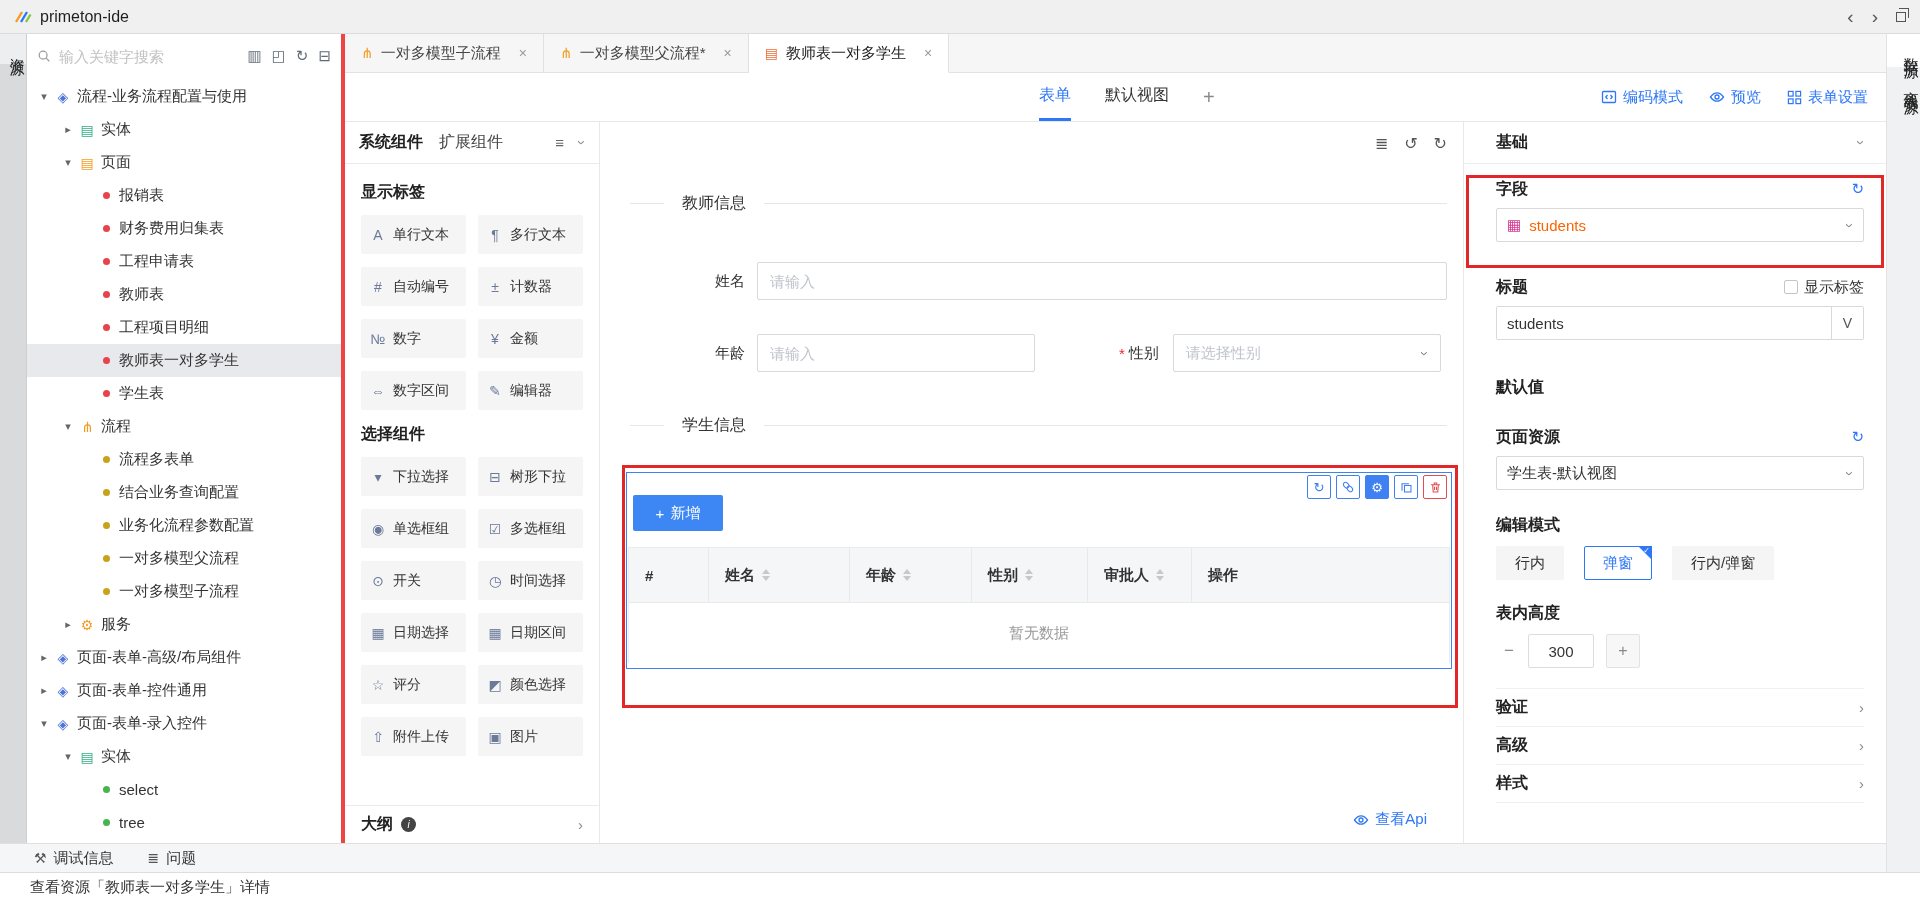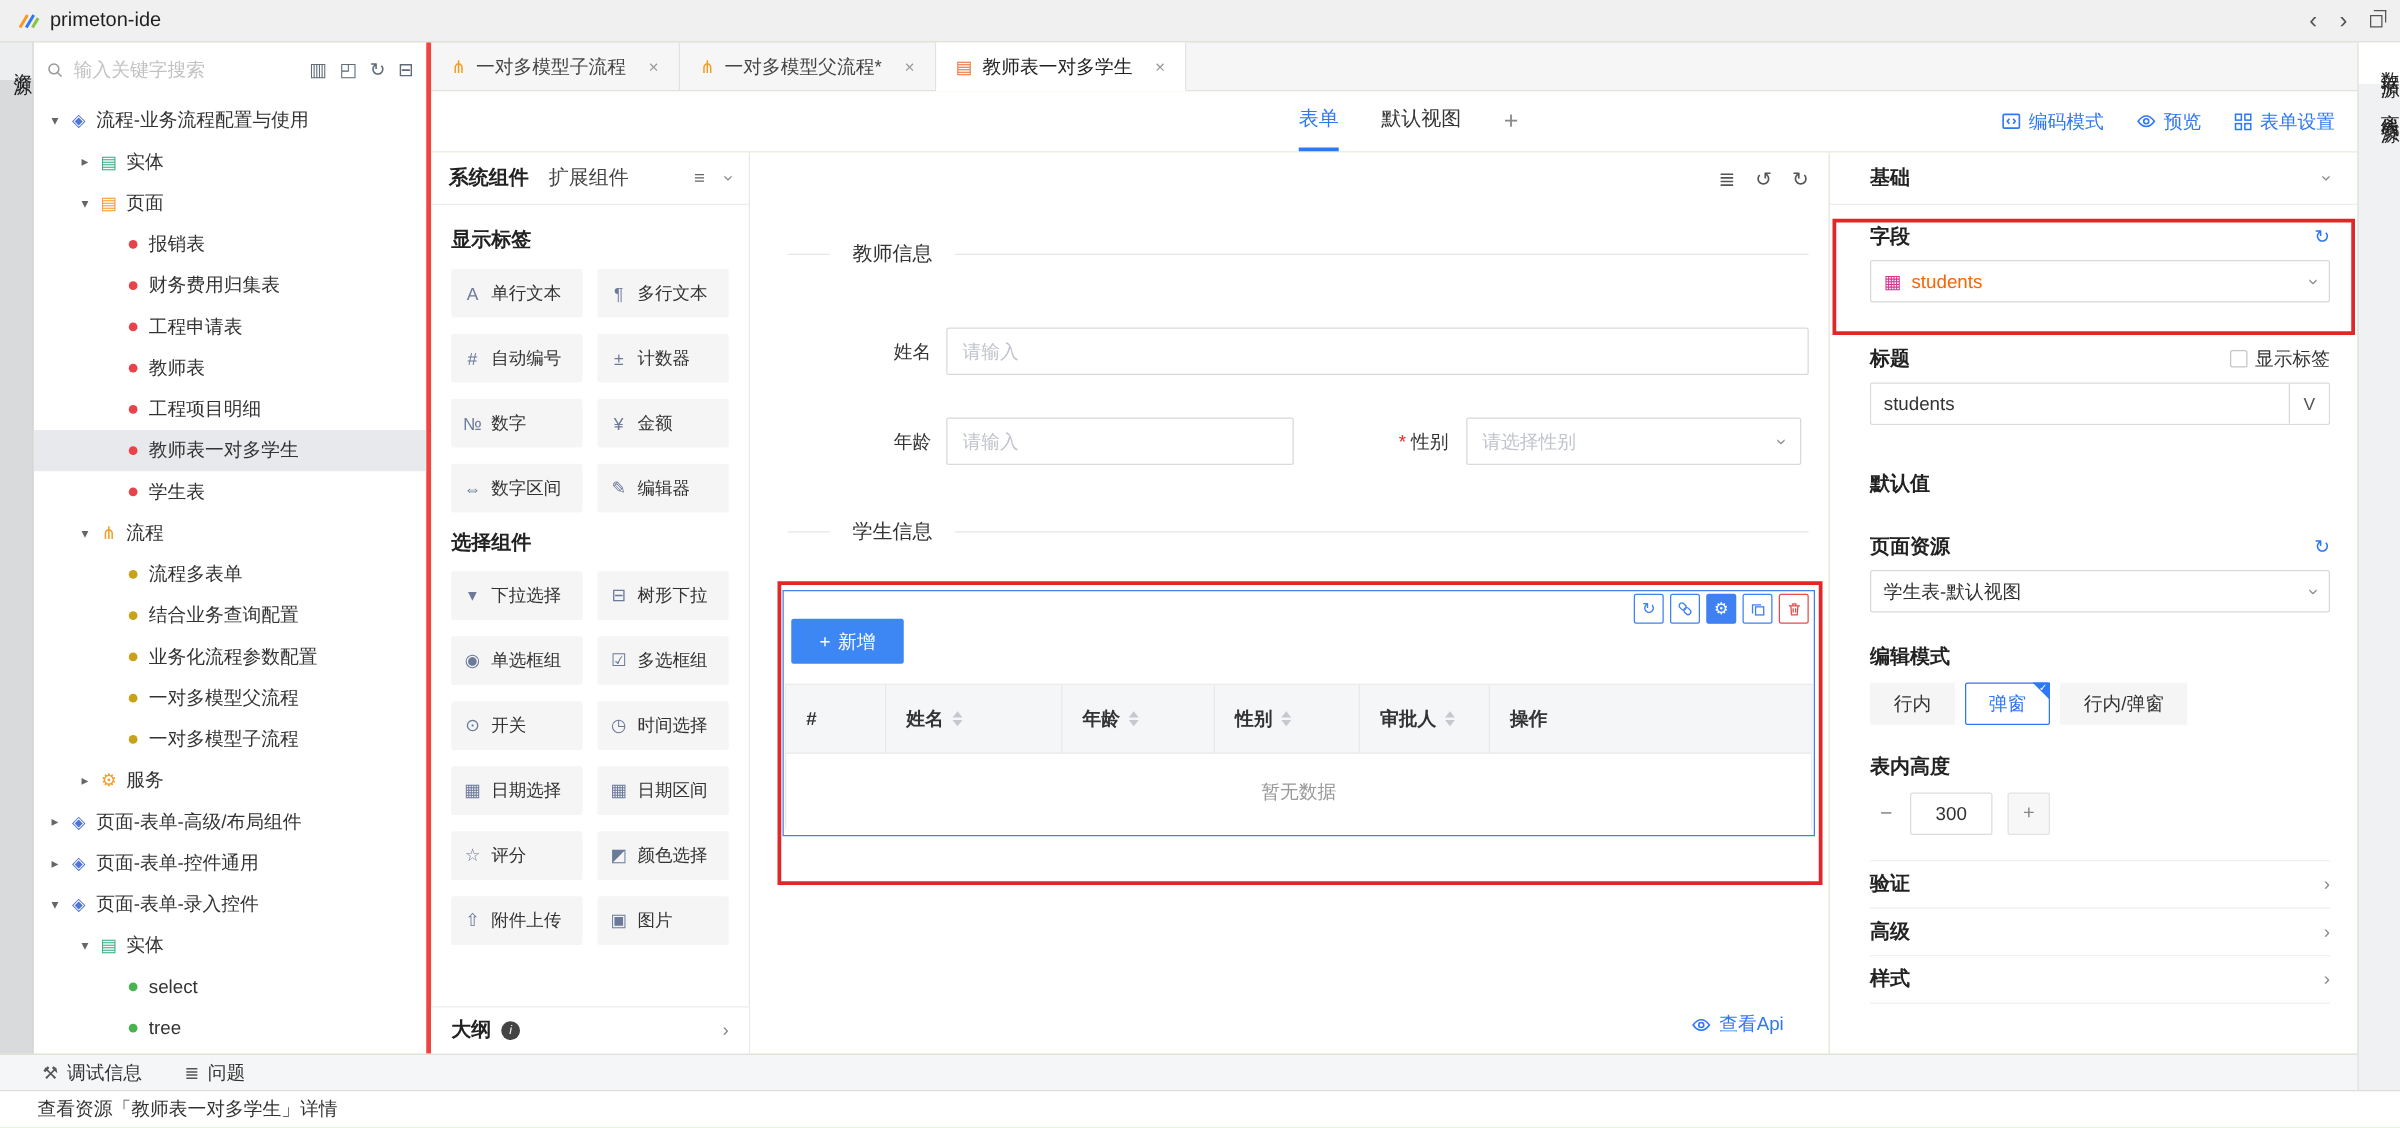--- a/index.html
+++ b/index.html
@@ -154,21 +154,21 @@
   .pselect .chev{margin-left:auto;}
   .ticon-magenta{color:#d6368f;font-size:15px;}
   .orange-val{color:#fa6400;}
   .mt34{margin-top:34px;} .mt36{margin-top:36px;} .mt28{margin-top:28px;} .mt24{margin-top:24px;} .mt22{margin-top:22px;}
   .show-label{margin-left:auto;display:flex;align-items:center;gap:6px;font-size:15px;font-weight:400;color:#333;}
   .checkbox{width:14px;height:14px;border:1px solid #c5c5c5;border-radius:2px;background:#fff;cursor:default;}
   .pinput-group{margin-top:8px;display:flex;height:34px;border:1px solid #d9d9d9;border-radius:2px;overflow:hidden;background:#fff;}
   .pinput-group input{flex:1;border:0;outline:none;padding:0 10px;font-size:15px;color:#333;min-width:0;}
   .pinput-suffix{width:32px;border-left:1px solid #d9d9d9;display:flex;align-items:center;justify-content:center;
                  font-size:14px;color:#555;background:#fff;cursor:default;}
-  .mode-row{margin-top:10px;display:flex;gap:8px;}
+  .mode-row{margin-top:10px;display:flex;gap:20px;}
   .mode{height:34px;padding:0 18px;display:flex;align-items:center;background:#f5f5f5;border-radius:2px;
         font-size:15px;color:#333;position:relative;cursor:default;border:1px solid transparent;}
   .mode.active{background:#fff;border:1px solid #2e77f6;color:#2e77f6;}
   .mode.active::after{content:"";position:absolute;top:-1px;right:-1px;border-top:14px solid #2e77f6;
                       border-left:14px solid transparent;}
   .mode.active::before{content:"✓";position:absolute;top:-1px;right:1px;color:#fff;font-size:8px;z-index:2;}
   .stepper{margin-top:10px;display:flex;align-items:center;}
   .step-minus{width:26px;text-align:center;color:#888;font-size:17px;cursor:default;}
   .step-value{width:66px;height:34px;border:1px solid #dcdcdc;border-radius:2px;display:flex;
               align-items:center;justify-content:center;font-size:15px;color:#333;margin-left:6px;background:#fff;}

